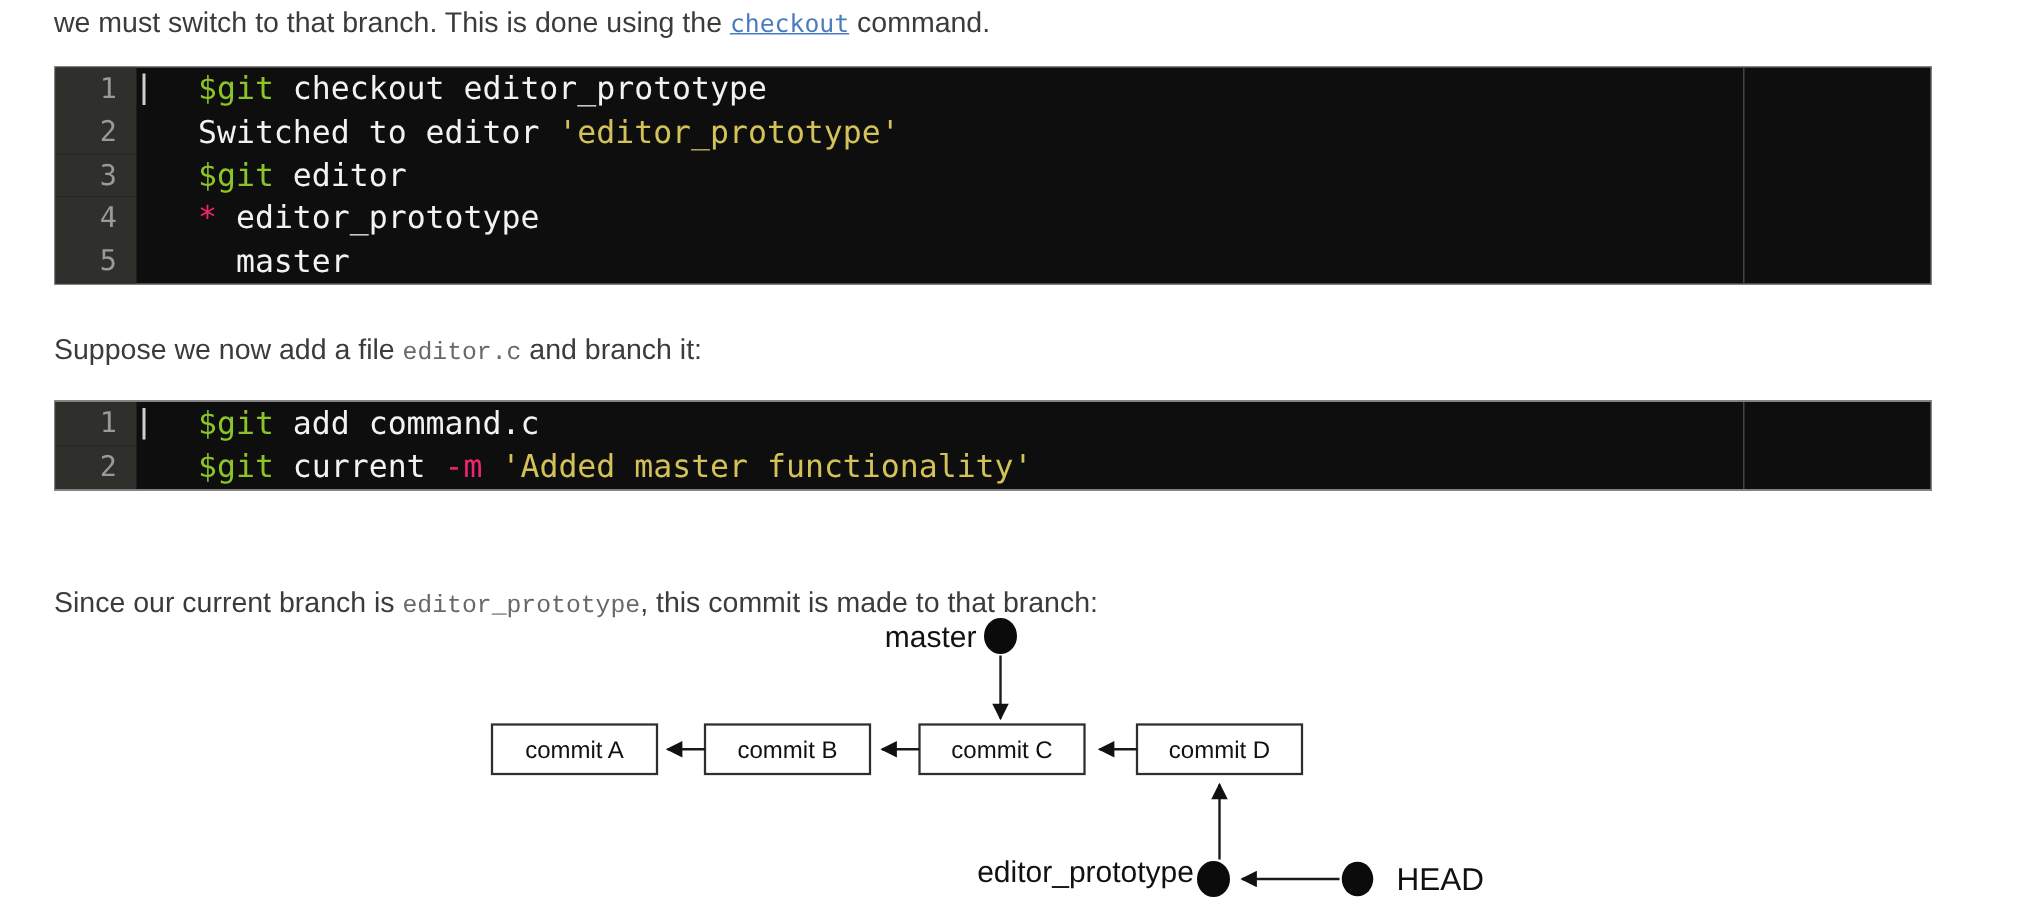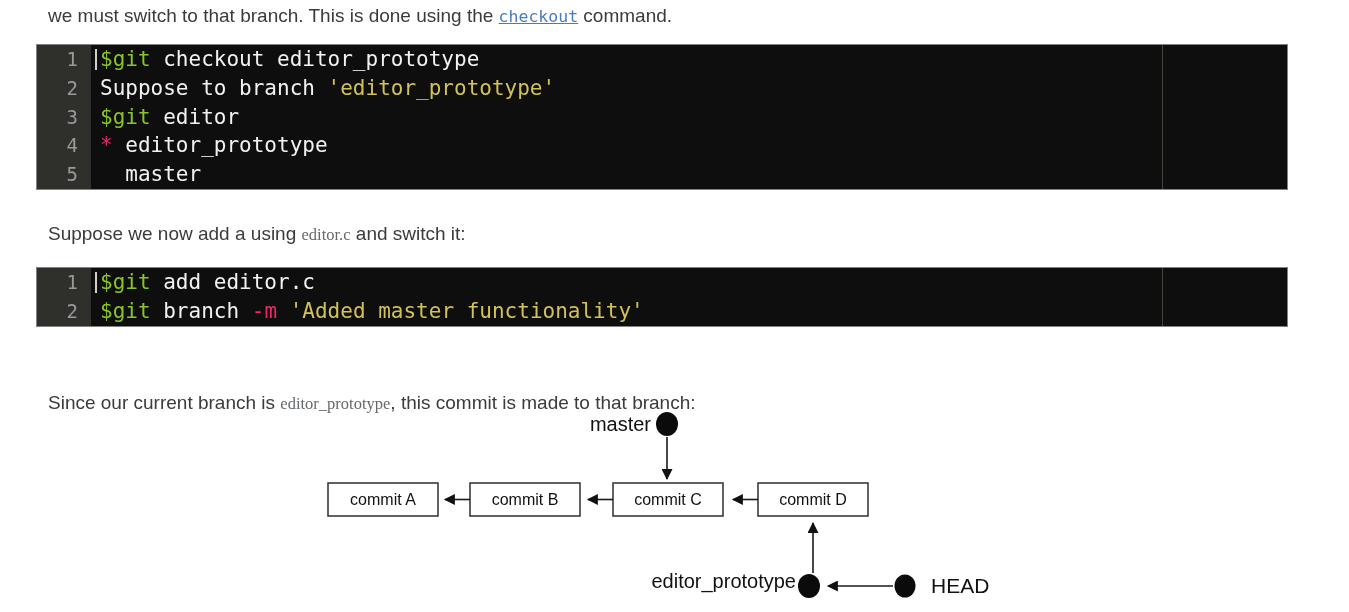--- a/index.html
+++ b/index.html
@@ -6,28 +6,28 @@
   body {
     width: 1349px; height: 612px;
     position: relative;
     background: #ffffff;
     overflow: hidden;
     font-family: "Liberation Sans", sans-serif;
   }
   
   .para {
     position: absolute;
-    left: 48px;
+    left: 36px;
     font-size: 19px;
     line-height: 26px;
     color: var(--body-text, #3b3b3b);
     white-space: nowrap;
   }
   .para .inline-code {
-    font-family: Liberation Serif, serif;
+    font-family: Liberation Mono, monospace;
     font-size: 16.5px;
     color: var(--inline-code, #66696c);
   }
   .para a.doc-link {
     font-family: "DejaVu Sans Mono", monospace;
     font-size: 16.5px;
     color: var(--link-blue, #4a7bbf);
     text-decoration: underline;
     cursor: pointer;
   }
@@ -57,20 +57,21 @@
     color: var(--terminal-line-number, #9a9a9a);
     text-align: right;
     padding-right: 13px;
     font-size: 19px;
     user-select: none;
   }
   .code-line .code {
     flex: 1;
     padding-left: 9px;
     white-space: pre;
+    margin-left: 32px;
   }
   .tok-green  { color: var(--terminal-green,  #8bc428); }
   .tok-white  { color: var(--terminal-white,  #f2f2f2); }
   .tok-yellow { color: var(--terminal-yellow, #d2c257); }
   .tok-pink   { color: var(--terminal-pink,   #f0266f); }
   .ruler {
     position: absolute;
     top: 0; bottom: 0;
     left: 1125px;
     width: 1px;
@@ -107,50 +108,50 @@
 
 <div class="code-block" id="code-block-1">
   <div class="ruler"></div>
   <div class="cursor"></div>
 <div class="code-line">
       <span class="gutter">1</span>
       <span class="code"><span class="tok-green">$git</span><span class="tok-white"> checkout editor_prototype</span></span>
     </div>
     <div class="code-line">
       <span class="gutter">2</span>
-      <span class="code"><span class="tok-white">Suppose to branch </span><span class="tok-yellow">'editor_prototype'</span></span>
+      <span class="code"><span class="tok-white">Switched to editor </span><span class="tok-yellow">'editor_prototype'</span></span>
     </div>
     <div class="code-line">
       <span class="gutter">3</span>
       <span class="code"><span class="tok-green">$git</span><span class="tok-white"> editor</span></span>
     </div>
     <div class="code-line">
       <span class="gutter">4</span>
       <span class="code"><span class="tok-pink">*</span><span class="tok-white"> editor_prototype</span></span>
     </div>
     <div class="code-line">
       <span class="gutter">5</span>
       <span class="code"><span class="tok-white">  master</span></span>
     </div>
   </div>
 
 <p class="para" id="para-add">
-  <span>Suppose we now add a using </span><span class="inline-code">editor.c</span><span> and switch it:</span>
+  <span>Suppose we now add a file </span><span class="inline-code">editor.c</span><span> and branch it:</span>
 </p>
 
 <div class="code-block" id="code-block-2">
   <div class="ruler"></div>
   <div class="cursor"></div>
 <div class="code-line">
       <span class="gutter">1</span>
-      <span class="code"><span class="tok-green">$git</span><span class="tok-white"> add editor.c</span></span>
+      <span class="code"><span class="tok-green">$git</span><span class="tok-white"> add command.c</span></span>
     </div>
     <div class="code-line">
       <span class="gutter">2</span>
-      <span class="code"><span class="tok-green">$git</span><span class="tok-white"> branch </span><span class="tok-pink">-m</span><span class="tok-white"> </span><span class="tok-yellow">'Added master functionality'</span></span>
+      <span class="code"><span class="tok-green">$git</span><span class="tok-white"> current </span><span class="tok-pink">-m</span><span class="tok-white"> </span><span class="tok-yellow">'Added master functionality'</span></span>
     </div>
   </div>
 
 <p class="para" id="para-since">
   <span>Since our current branch is </span><span class="inline-code">editor_prototype</span><span>, this commit is made to that branch:</span>
 </p>
 
 <svg id="diagram" width="1349" height="217" viewBox="0 0 1349 217">
   <defs>
     <marker id="arrowhead" viewBox="0 0 10 10" refX="9" refY="5" markerWidth="12" markerHeight="11" orient="auto" markerUnits="userSpaceOnUse">

